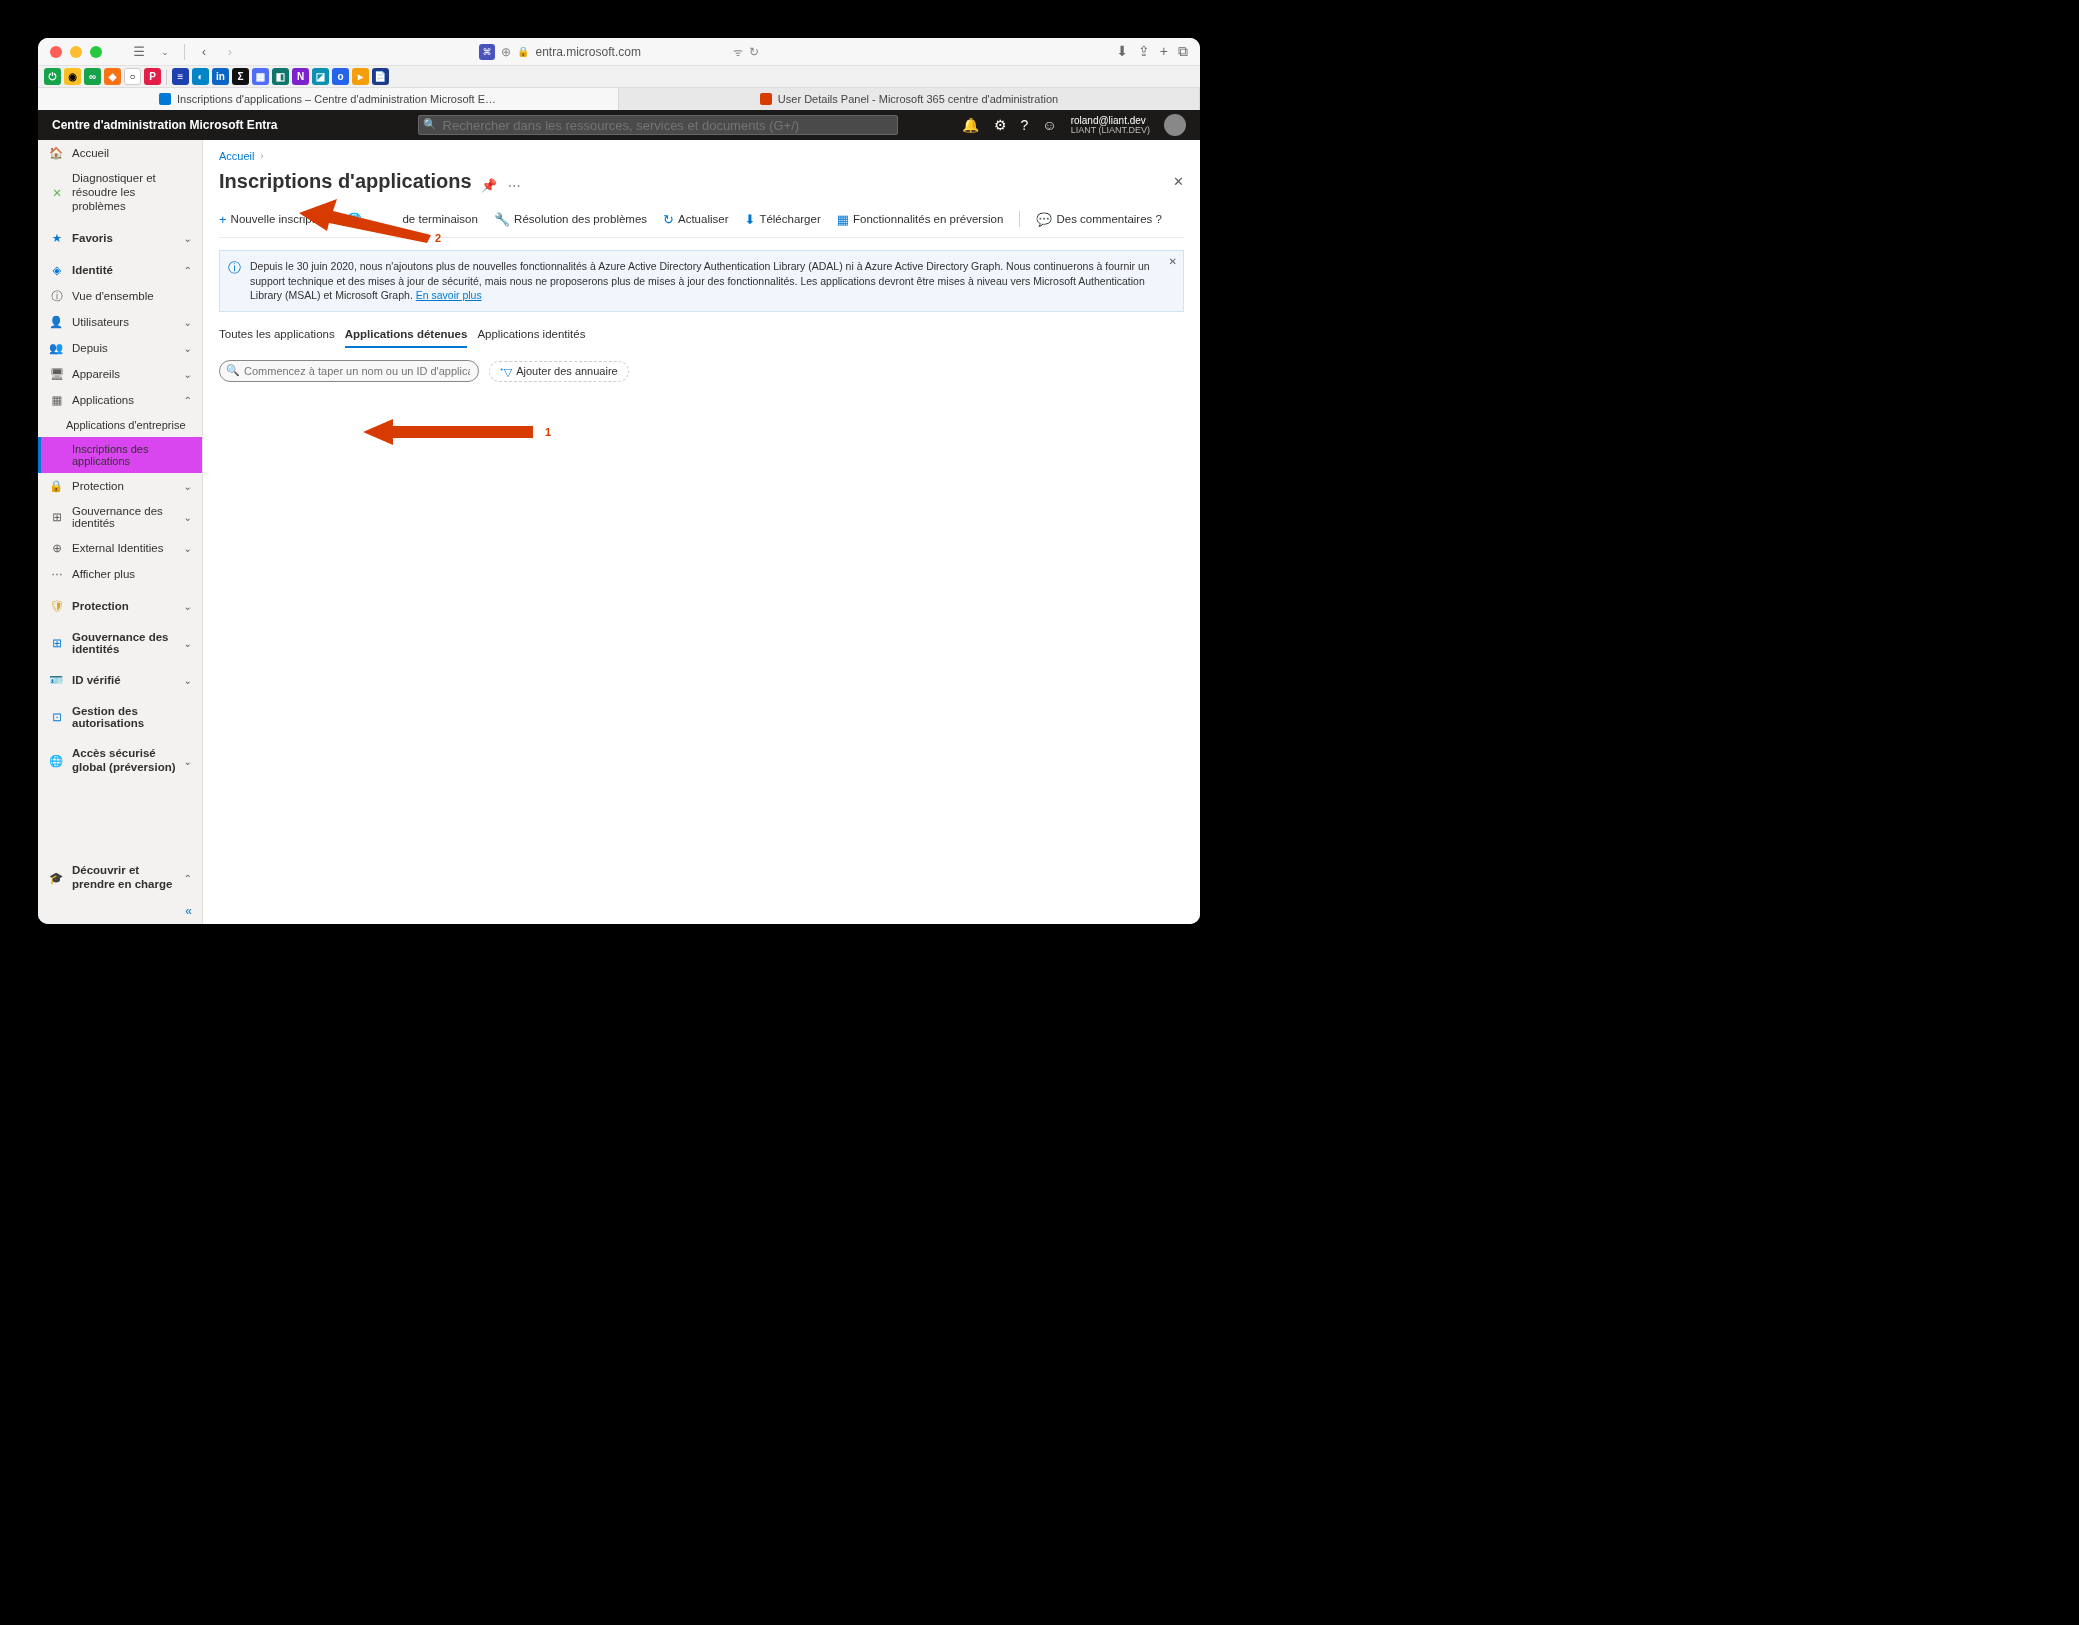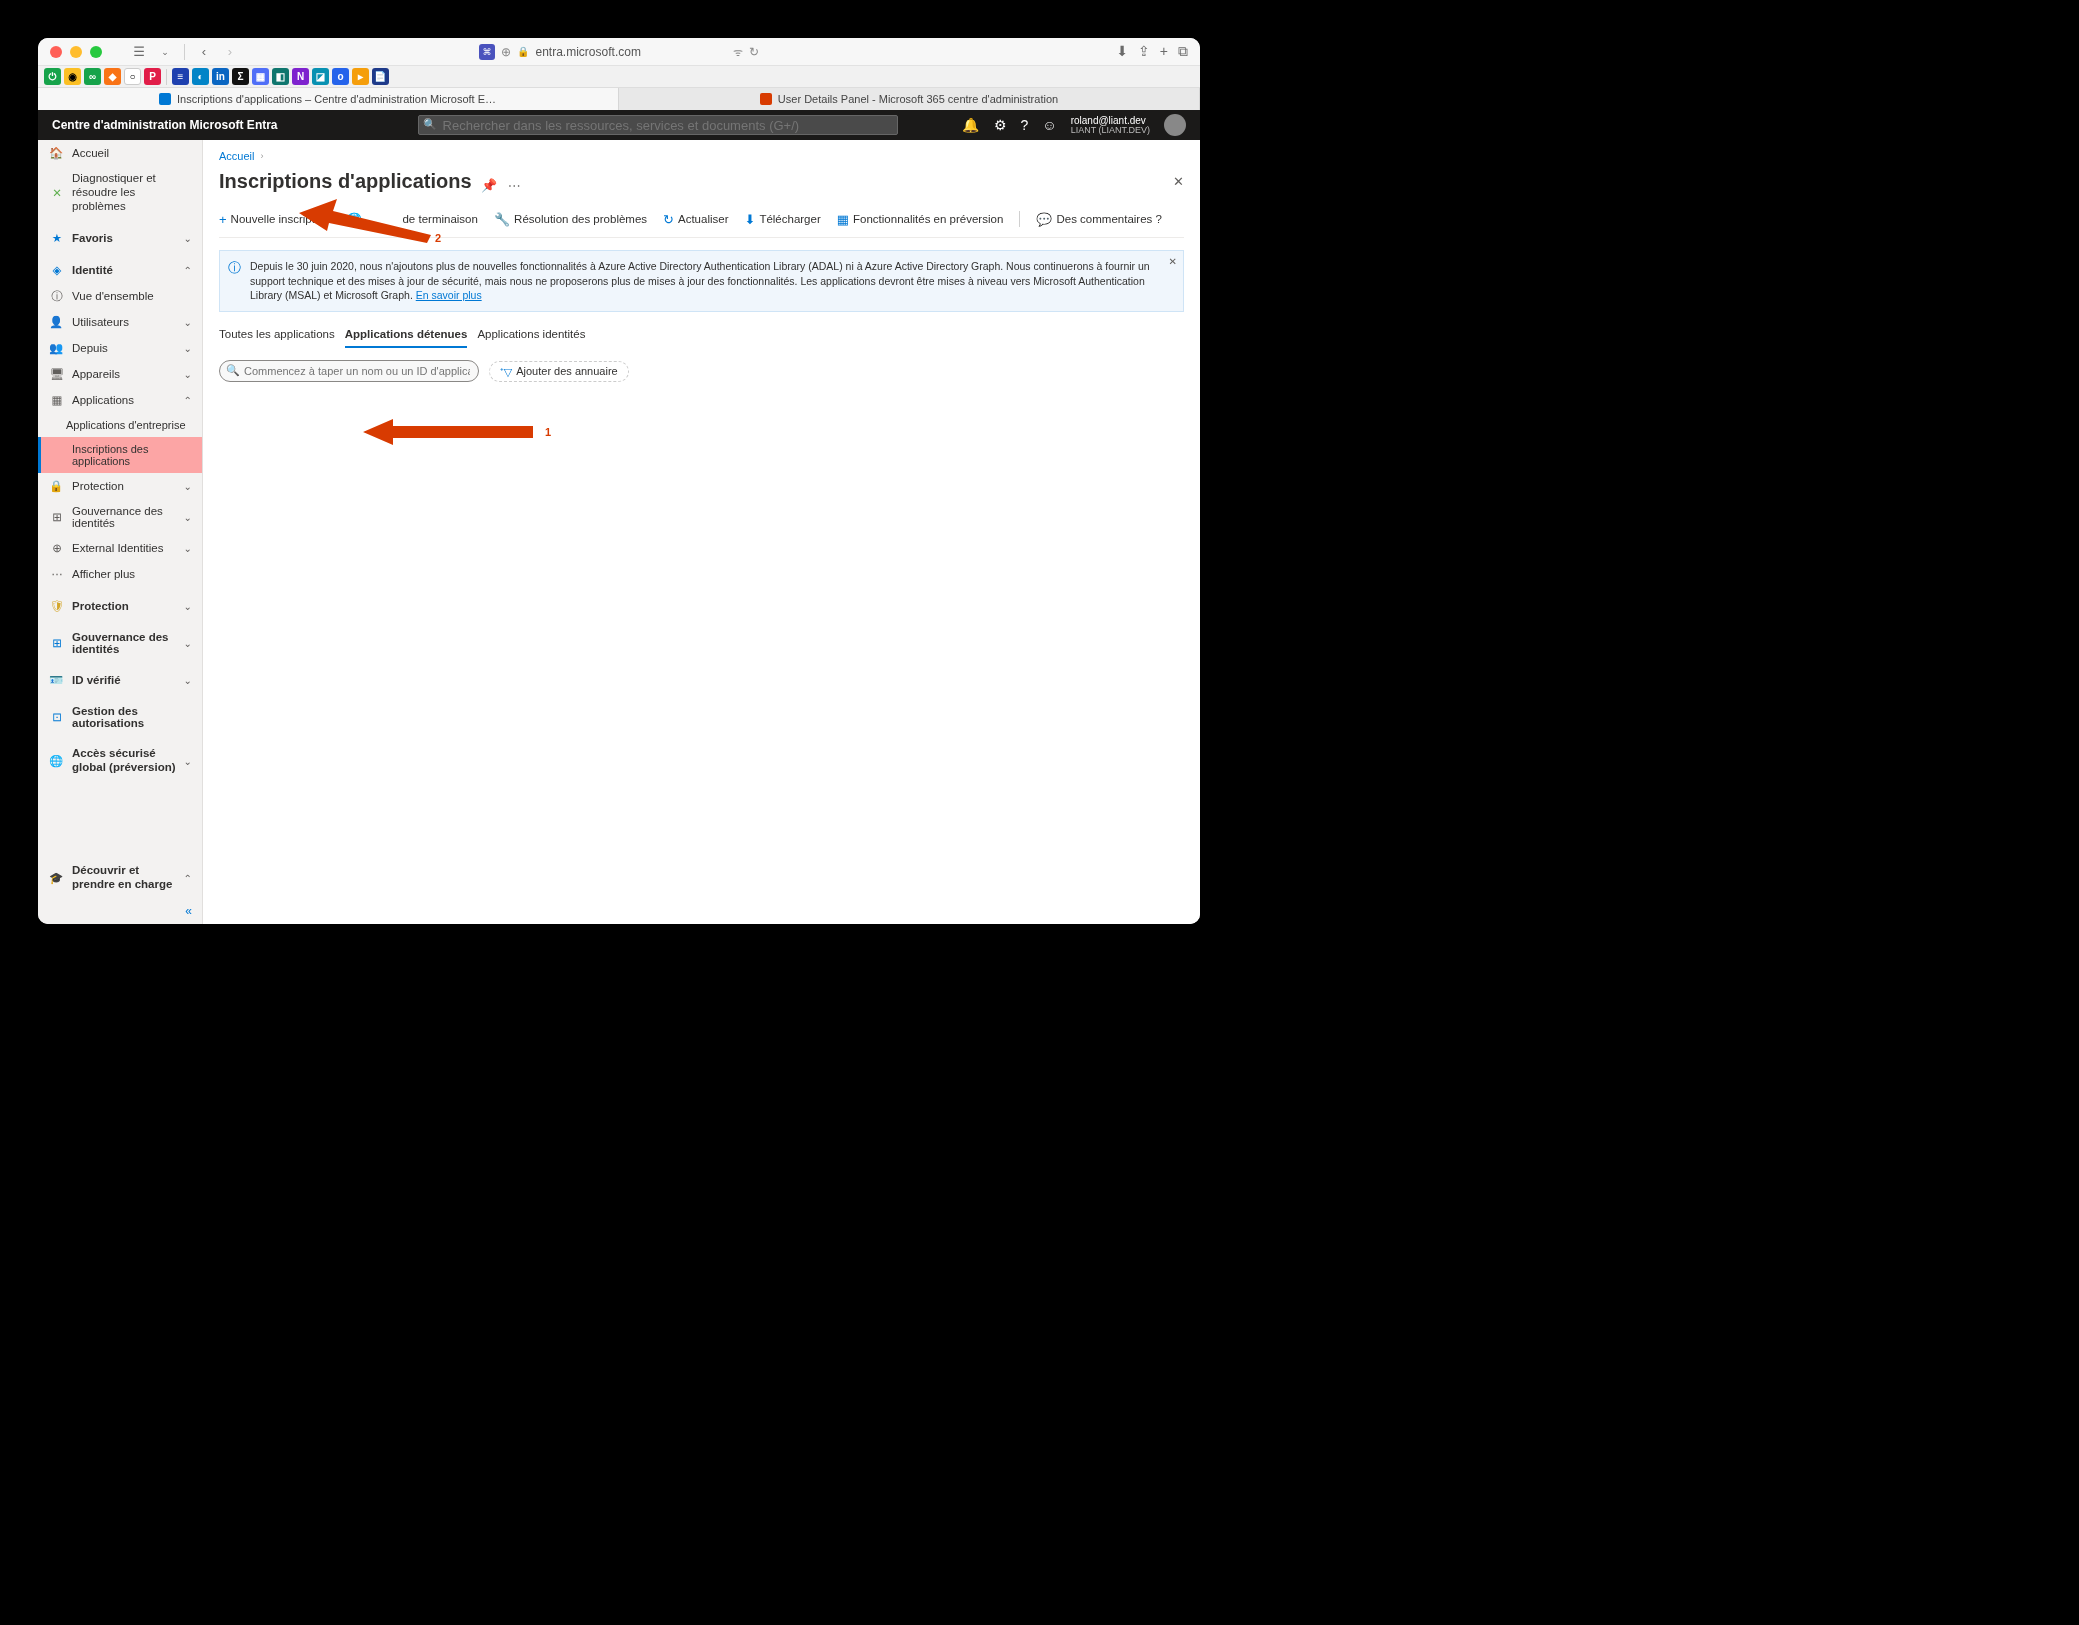--- a/index.html
+++ b/index.html
@@ -40,21 +40,21 @@
 .avatar { width: 22px; height: 22px; border-radius: 50%; background: #888; }
 
 
 .portal-body { flex: 1; display: flex; overflow: hidden; }
 .sidebar { width: 165px; background: #f3f2f1; border-right: 1px solid #e1dfdd; display: flex; flex-direction: column; font-size: 11.5px; overflow-y: auto; }
 .side-item { display: flex; align-items: center; padding: 6px 10px 6px 12px; gap: 8px; color: #323130; cursor: pointer; }
 .side-item .ic { width: 14px; height: 14px; display: flex; align-items: center; justify-content: center; color: #605e5c; flex-shrink: 0; }
 .side-item.blue .ic { color: #0078d4; }
 .side-item .chev { margin-left: auto; color: #605e5c; font-size: 10px; }
 .side-sub { padding-left: 28px; font-size: 11px; }
-.side-sub.selected { background: #fca5a5; border-left: 3px solid #0078d4; padding-left: 31px; }
+.side-sub.selected { background: #d946ef; border-left: 3px solid #0078d4; padding-left: 31px; }
 .side-spacer { flex: 1; }
 .collapse-btn { text-align: right; padding: 6px 10px; color: #0078d4; font-size: 12px; }
 
 
 .main { flex: 1; background: #fff; padding: 10px 16px; overflow: auto; position: relative; }
 .crumb { font-size: 11px; color: #0078d4; display: flex; align-items: center; gap: 6px; }
 .crumb .sep { color: #999; font-size: 9px; }
 .page-title-row { display: flex; align-items: flex-end; gap: 10px; margin: 8px 0 14px; }
 .page-title { font-size: 20px; font-weight: 600; color: #323130; }
 .title-btn { color: #605e5c; font-size: 13px; }

